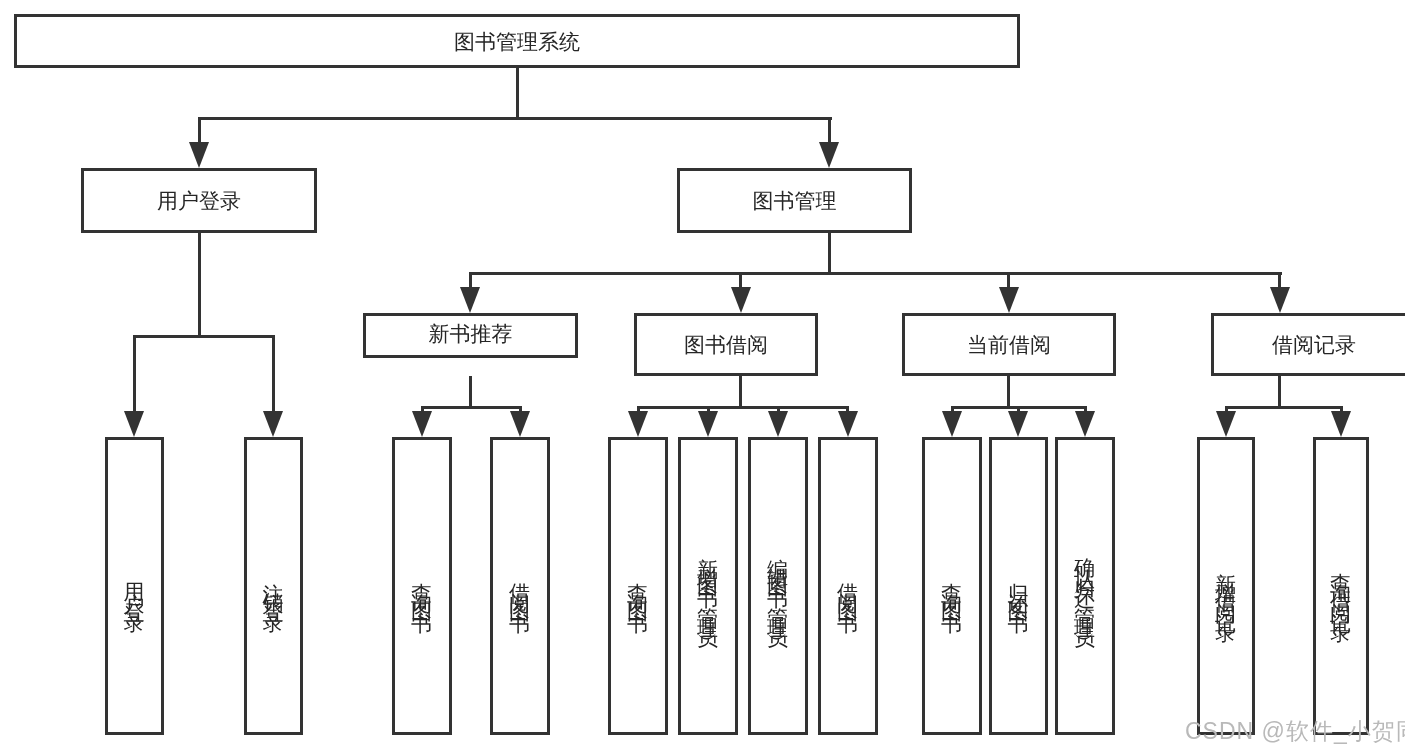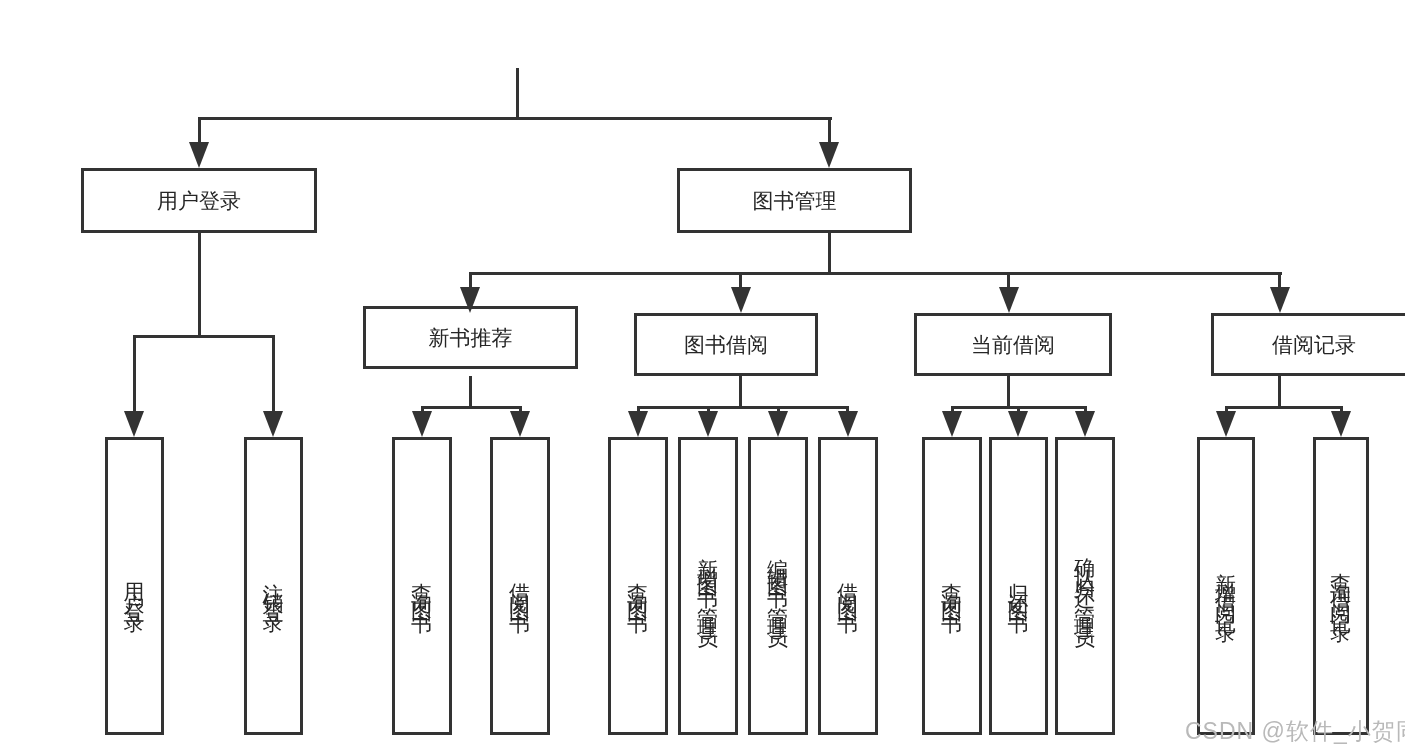--- a/index.html
+++ b/index.html
@@ -53,23 +53,23 @@
     letter-spacing: 1px;
     color: #b9b9b9;
     white-space: nowrap;
     z-index: 5;
   }
 
   
   .root      { left: 14px;   top: 14px;  width: 1006px; height: 54px; }
   .l2-login  { left: 81px;   top: 168px; width: 236px;  height: 65px; }
   .l2-mgmt   { left: 677px;  top: 168px; width: 235px;  height: 65px; }
-  .l3-1 { left: 363px;  top: 306px; width: 215px; height: 63px; }
+  .l3-1 { left: 363px;  top: 313px; width: 215px; height: 45px; font-family: Liberation Mono, monospace; }
   .l3-2 { left: 634px;  top: 313px; width: 184px; height: 63px; }
-  .l3-3 { left: 902px;  top: 313px; width: 198px; height: 63px; margin-left: 12px; }
+  .l3-3 { left: 902px;  top: 313px; width: 214px; height: 63px; }
   .l3-4 { left: 1175px; top: 313px; width: 206px; height: 63px; margin-left: 36px; }
   .leaf { top: 437px; height: 298px; }
   .lf1  { left: 105px;  width: 59px; }
   .lf2  { left: 244px;  width: 59px; }
   .lf3  { left: 392px;  width: 60px; }
   .lf4  { left: 490px;  width: 60px; }
   .lf5  { left: 608px;  width: 60px; }
   .lf6  { left: 678px;  width: 60px; }
   .lf7  { left: 748px;  width: 60px; }
   .lf8  { left: 818px;  width: 60px; }
@@ -77,20 +77,21 @@
   .lf10 { left: 989px;  width: 59px; }
   .lf11 { left: 1055px; width: 60px; }
   .lf12 { left: 1197px; width: 58px; }
   .lf13 { left: 1313px; width: 56px; }
 </style>
 </head>
 <body>
 
 <div class="stage">
 
+  <div class="box root">图书管理系统</div>
 
   <div class="box l2-login">用户登录</div>
   <div class="box l2-mgmt">图书管理</div>
 
   <div class="box l3-1">新书推荐</div>
   <div class="box l3-2">图书借阅</div>
   <div class="box l3-3">当前借阅</div>
   <div class="box l3-4">借阅记录</div>
 
   <div class="box leaf lf1">

